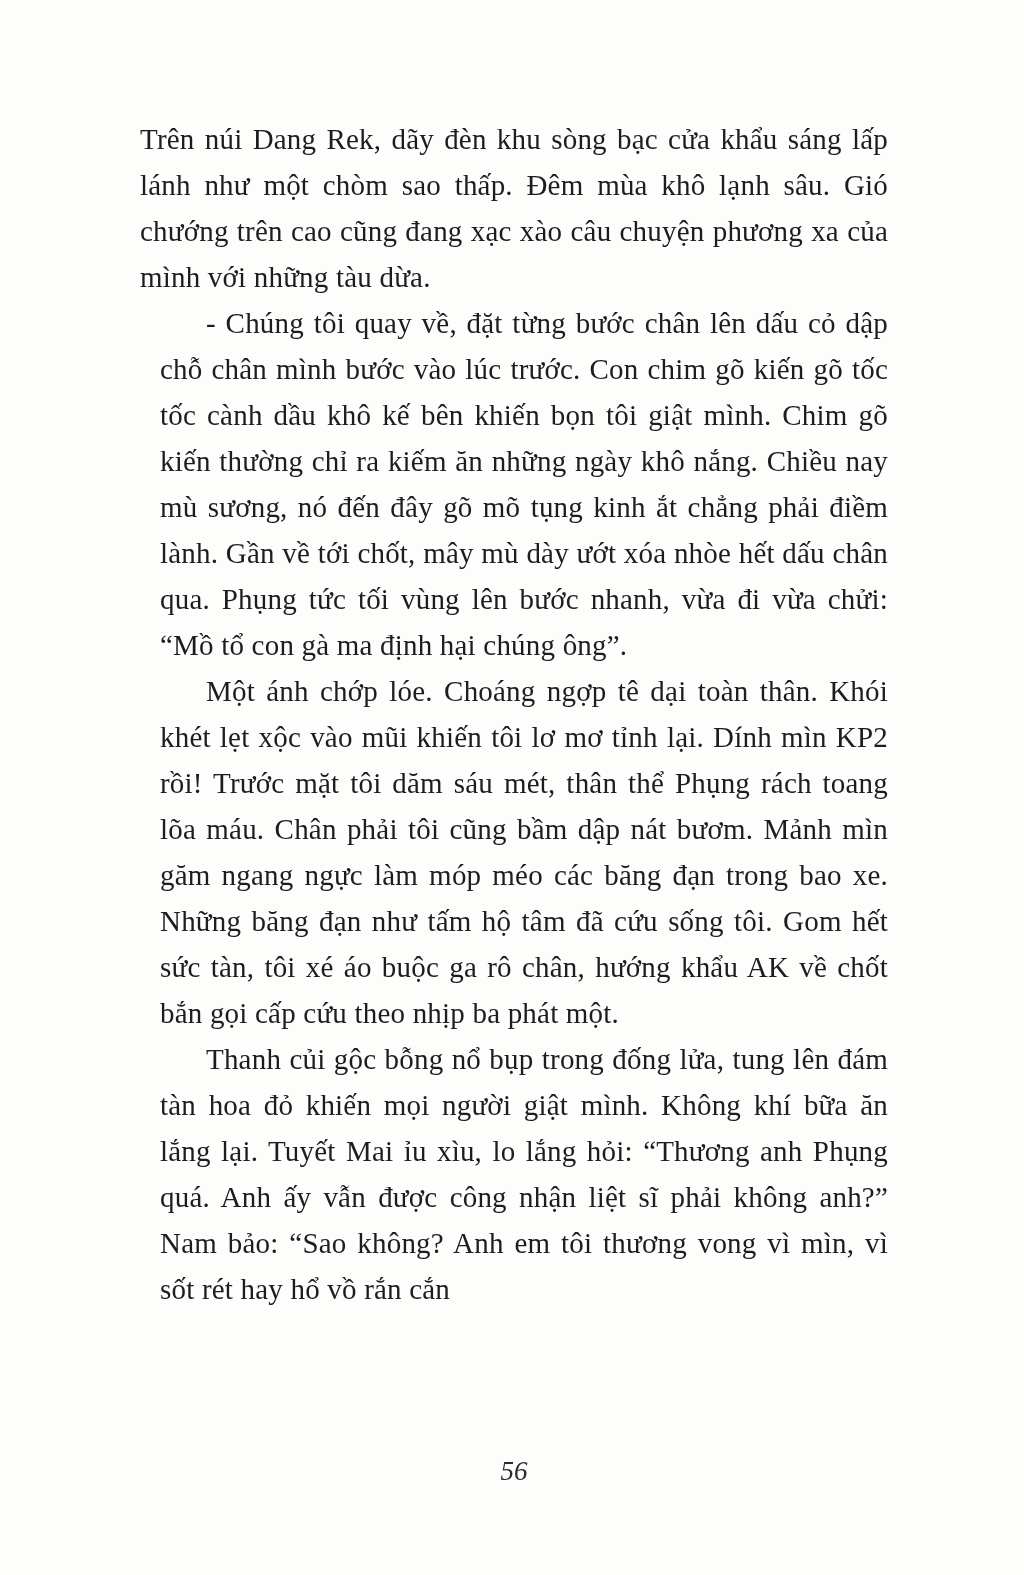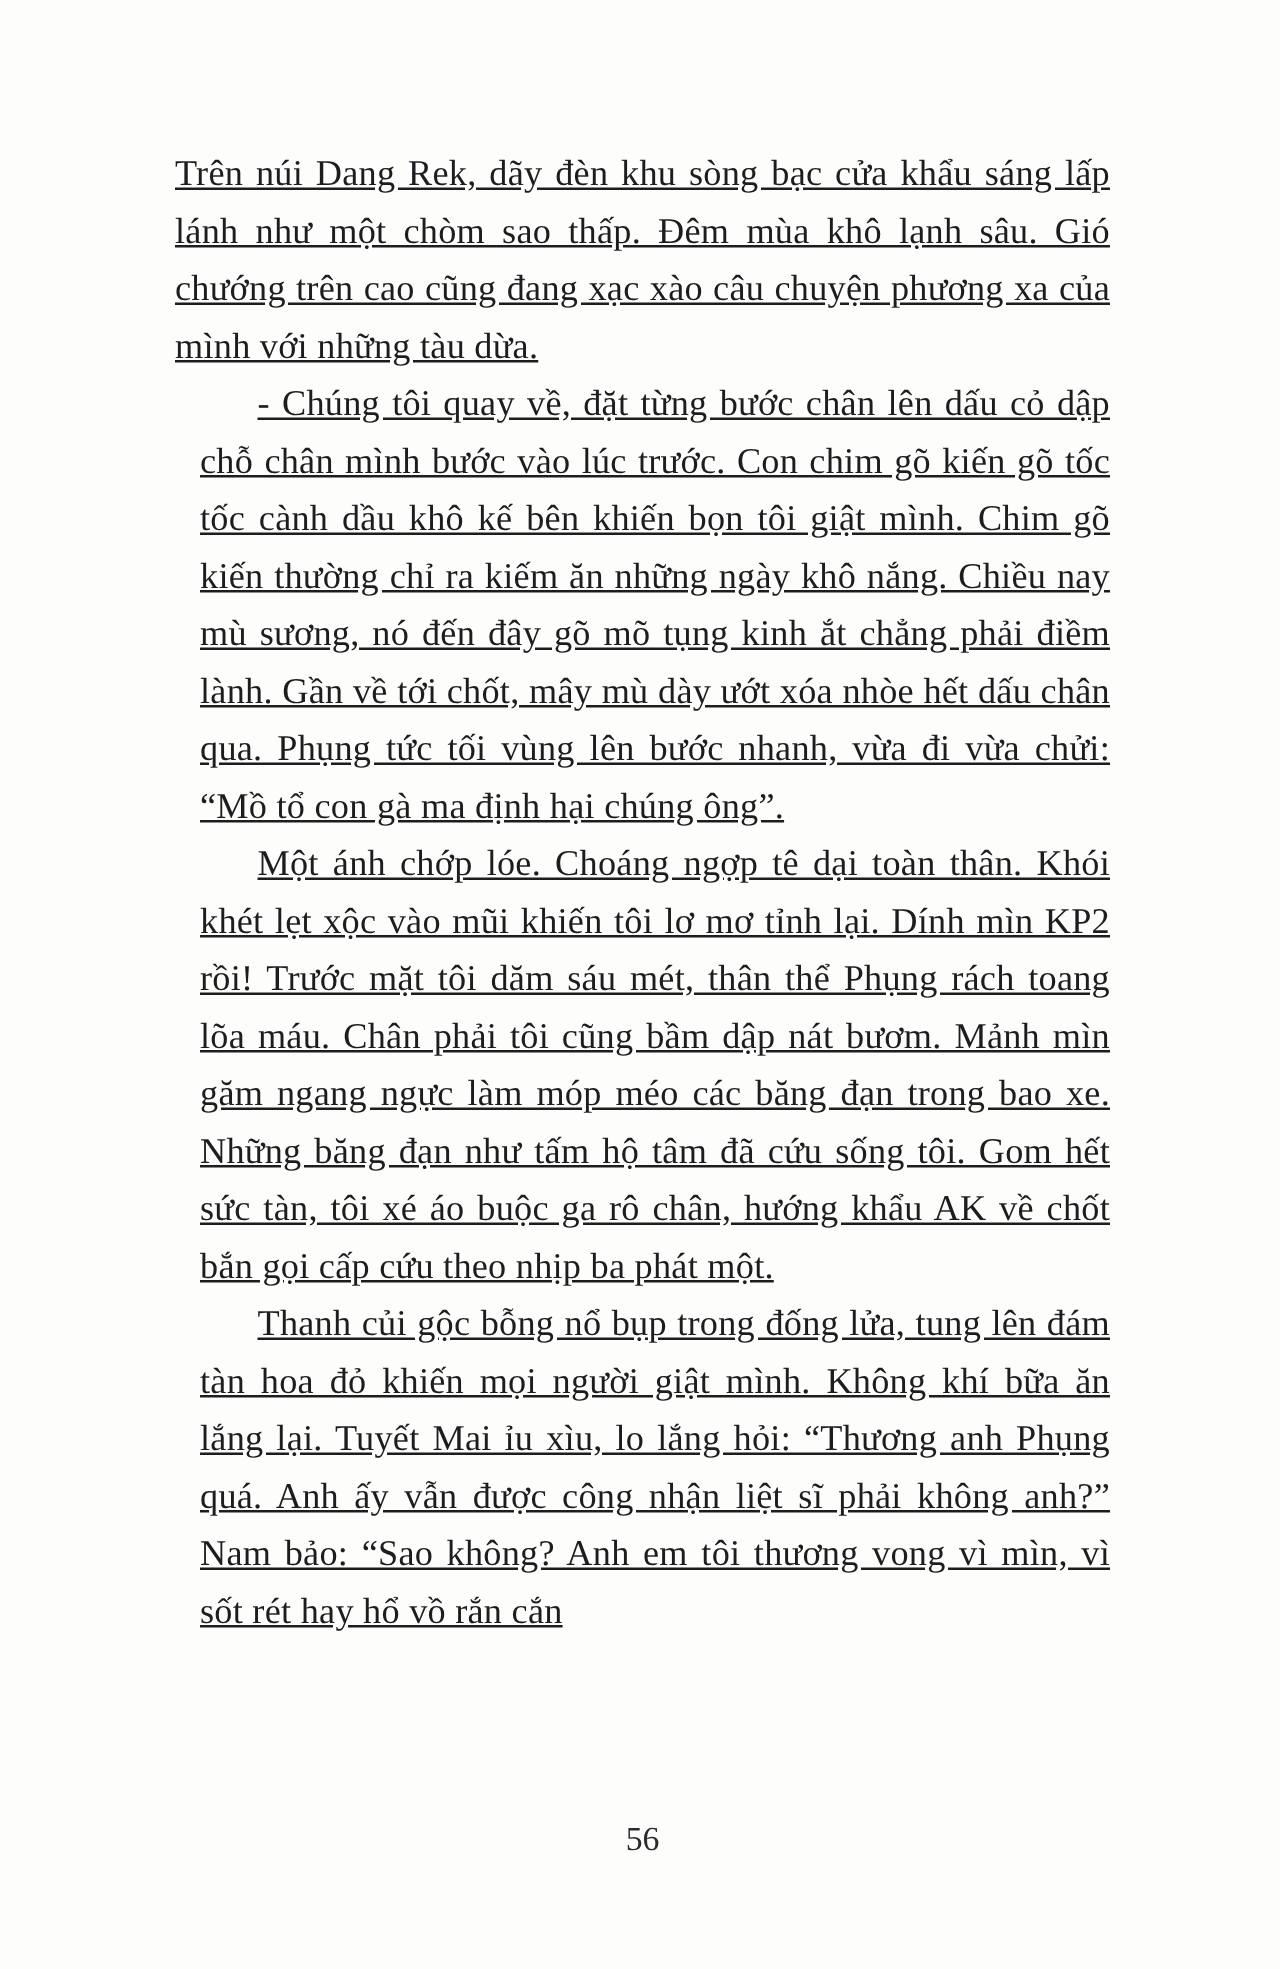--- a/index.html
+++ b/index.html
@@ -27,34 +27,34 @@
       width: 748px;
       font-size: 29px;
       line-height: 46px;
       text-align: justify;
       text-justify: inter-word;
       letter-spacing: 0.2px;
     }
     .para {
       margin: 0;
       padding: 0;
-      text-decoration: underline;
     }
     .para.indent {
       text-indent: 46px;
       margin-left: 20px;
     }
     .page-number {
       position: absolute;
       top: 1456px;
       left: 140px;
       width: 748px;
       text-align: center;
       font-size: 27px;
       color: #2b2b2d;
+      font-style: italic;
     }
   </style>
 </head>
 <body>
 
 <div class="page">
   <div class="text-block">
     <p class="para">Trên núi Dang Rek, dãy đèn khu sòng bạc cửa khẩu sáng lấp lánh như một chòm sao thấp. Đêm mùa khô lạnh sâu. Gió chướng trên cao cũng đang xạc xào câu chuyện phương xa của mình với những tàu dừa.</p>
     <p class="para indent">- Chúng tôi quay về, đặt từng bước chân lên dấu cỏ dập chỗ chân mình bước vào lúc trước. Con chim gõ kiến gõ tốc tốc cành dầu khô kế bên khiến bọn tôi giật mình. Chim gõ kiến thường chỉ ra kiếm ăn những ngày khô nắng. Chiều nay mù sương, nó đến đây gõ mõ tụng kinh ắt chẳng phải điềm lành. Gần về tới chốt, mây mù dày ướt xóa nhòe hết dấu chân qua. Phụng tức tối vùng lên bước nhanh, vừa đi vừa chửi: “Mồ tổ con gà ma định hại chúng ông”.</p>
     <p class="para indent">Một ánh chớp lóe. Choáng ngợp tê dại toàn thân. Khói khét lẹt xộc vào mũi khiến tôi lơ mơ tỉnh lại. Dính mìn KP2 rồi! Trước mặt tôi dăm sáu mét, thân thể Phụng rách toang lõa máu. Chân phải tôi cũng bầm dập nát bươm. Mảnh mìn găm ngang ngực làm móp méo các băng đạn trong bao xe. Những băng đạn như tấm hộ tâm đã cứu sống tôi. Gom hết sức tàn, tôi xé áo buộc ga rô chân, hướng khẩu AK về chốt bắn gọi cấp cứu theo nhịp ba phát một.</p>

